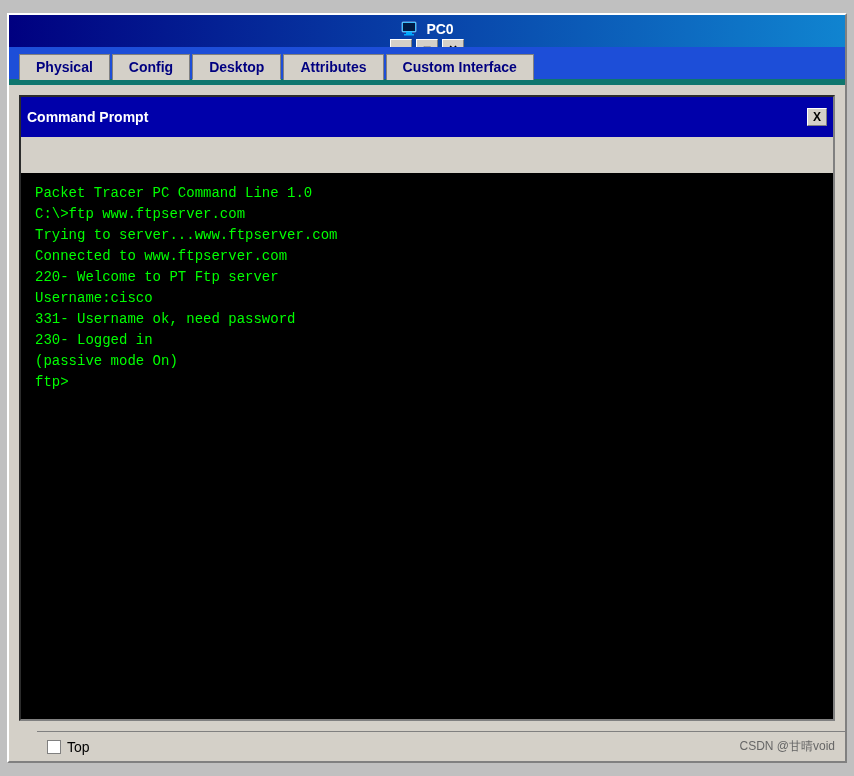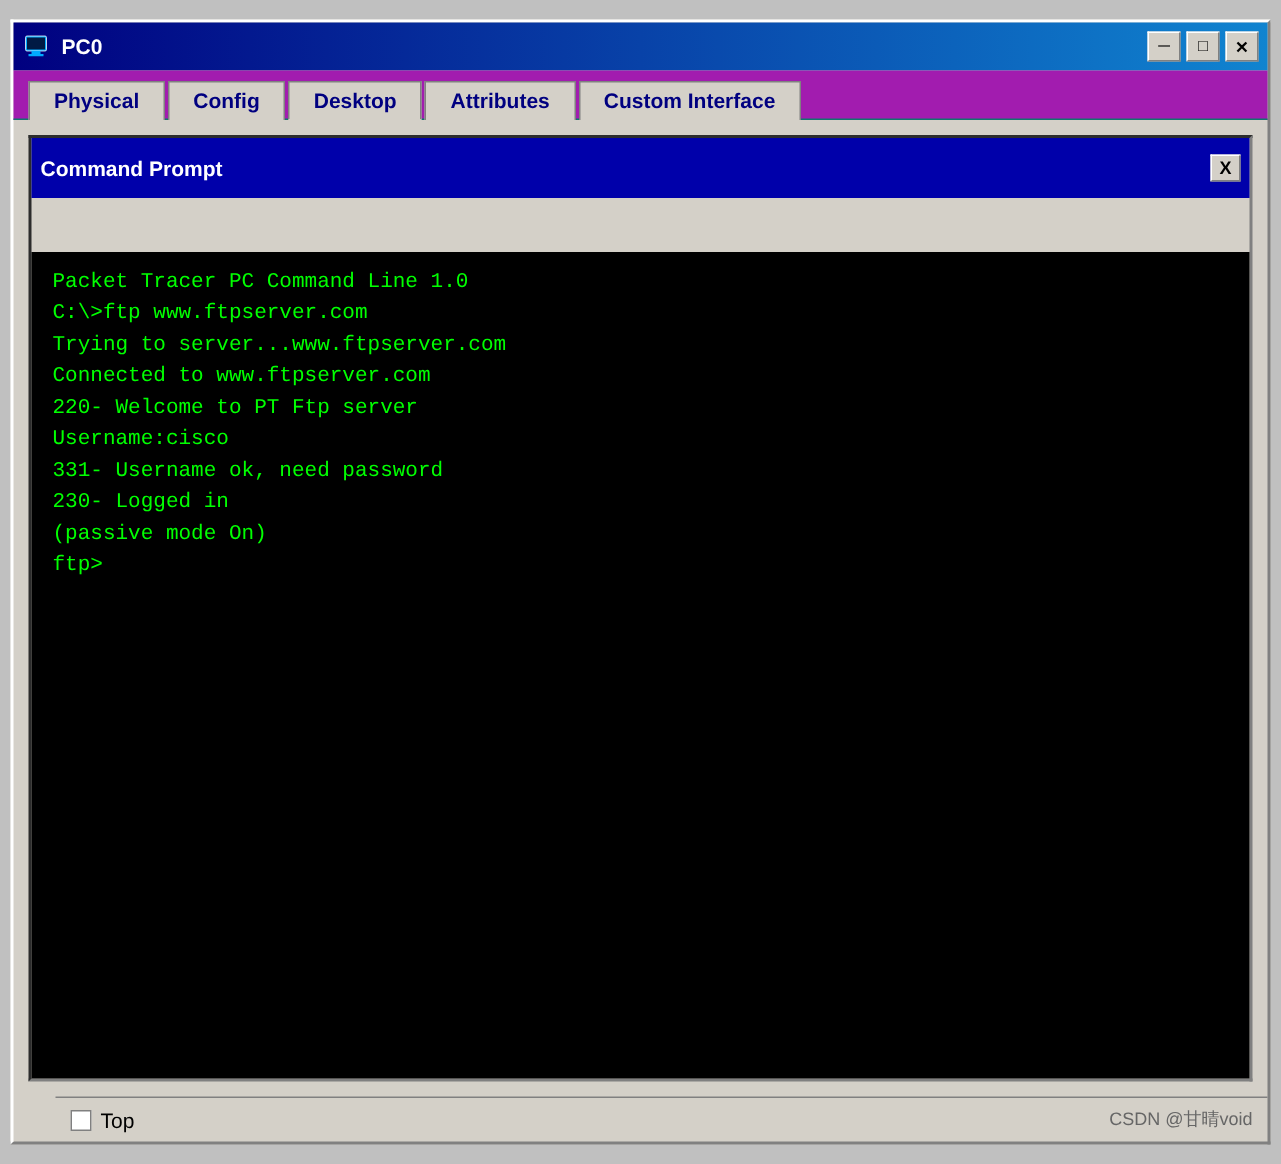--- a/index.html
+++ b/index.html
@@ -30,20 +30,21 @@
     }
 
     .title-bar {
       background: linear-gradient(to right, #000080, #1084d0);
       color: white;
       display: flex;
       align-items: center;
       justify-content: space-between;
       padding: 4px 6px;
       height: 32px;
+      flex-direction: column;
     }
 
     .title-bar-left {
       display: flex;
       align-items: center;
       gap: 6px;
     }
 
     .title-icon {
       width: 20px;
@@ -82,24 +83,24 @@
       align-items: center;
       justify-content: center;
       cursor: pointer;
       font-size: 11px;
       font-weight: bold;
       color: #000;
     }
 
     .tab-bar {
       display: flex;
-      background: #a21caf;
+      background: #1d4ed8;
       padding: 6px 10px 0 10px;
       gap: 2px;
-      border-bottom: 1px solid #0f766e;
+      border-bottom: 6px solid #0f766e;
     }
 
     .tab {
       padding: 4px 16px;
       background: #d4d0c8;
       border: 1px solid #808080;
       border-bottom: none;
       color: #000080;
       font-size: 14px;
       cursor: pointer;

